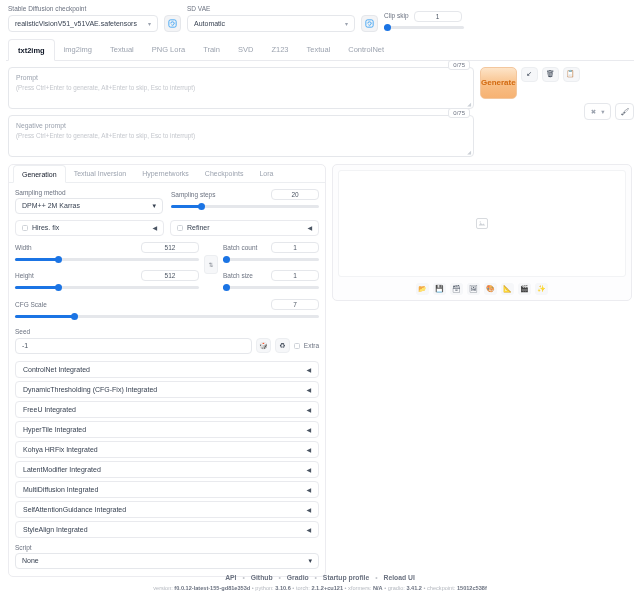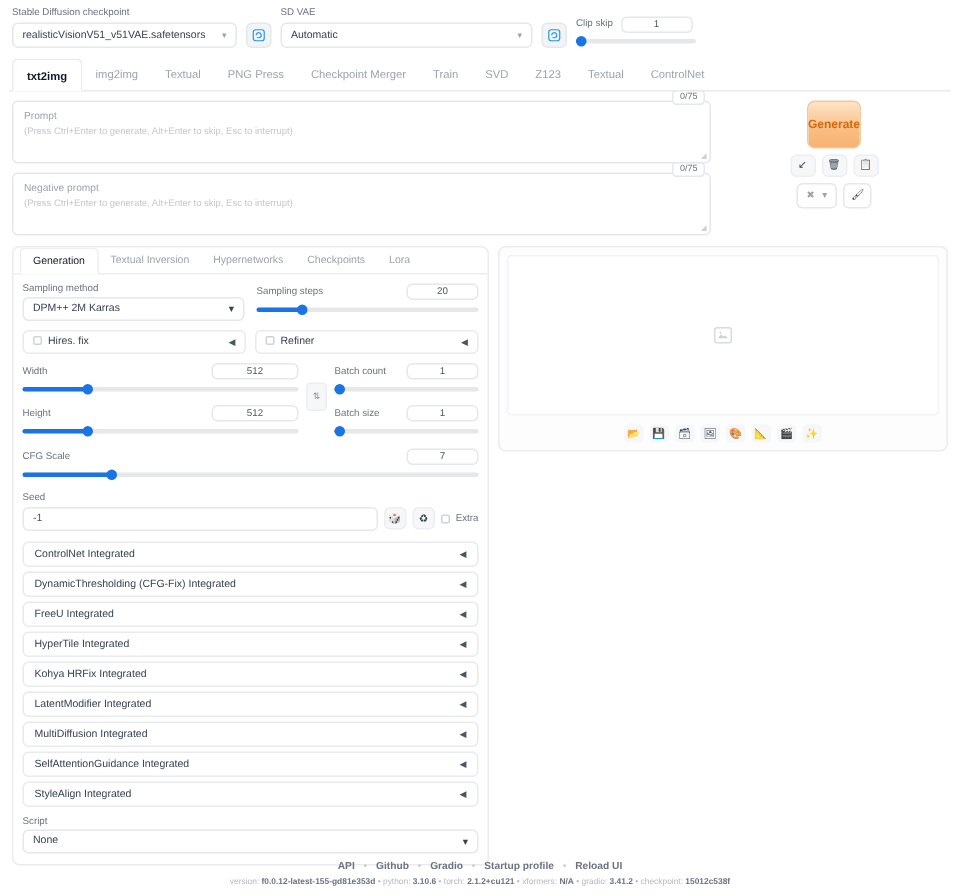--- a/index.html
+++ b/index.html
@@ -63,21 +63,21 @@
   }
   .ta-title { font-size: 6.8px; color: #9ca3af; line-height: 1.5; }
   .ta-hint { font-size: 6.3px; color: #c4c7cd; line-height: 1.5; }
   .counter {
     position: absolute; right: 4px; top: -7px; background: #fff;
     border: 1px solid #e5e7eb; border-radius: 3px; font-size: 6px;
     color: #6b7280; padding: 1px 4px; line-height: 1; z-index: 3;
   }
   .resize-grip { position: absolute; right: 2px; bottom: 1px; color: #cbd0d6; font-size: 5px; }
 
-  .genpanel { width: 152px; display: flex; flex-direction: column; gap: 4px; align-items: center; }
+  .genpanel { width: 152px; display: flex; flex-direction: row; gap: 4px; }
   .generate-btn {
     height: 32px; border-radius: 5px;
     background: linear-gradient(180deg,#fde4c8 0%,#f8bd83 60%,#f6b273 100%);
     border: 1px solid #f3c79e;
     display: flex; align-items: center; justify-content: center;
     color: #d2690f; font-weight: bold; font-size: 8px;
   }
   .mini-row { display: flex; gap: 4px; }
   .mini-btn {
     width: 17px; height: 15px; border-radius: 4px; background: #f6f7f9;
@@ -213,22 +213,21 @@
         <div class="fill" style="width:4px;"></div>
         <div class="knob" style="left:0px;"></div>
       </div>
     </div>
   </div>
 
   <div class="maintabs">
     <div class="maintab active">txt2img</div>
     <div class="maintab">img2img</div>
     <div class="maintab">Textual</div>
-    <div class="maintab">PNG Press</div>
-    <div class="maintab">Checkpoint Merger</div>
+    <div class="maintab">PNG Lora</div>
     <div class="maintab">Train</div>
     <div class="maintab">SVD</div>
     <div class="maintab">Z123</div>
     <div class="maintab">Textual</div>
     <div class="maintab">ControlNet</div>
   </div>
 
   <div class="promptzone">
     <div class="promptcol">
 

